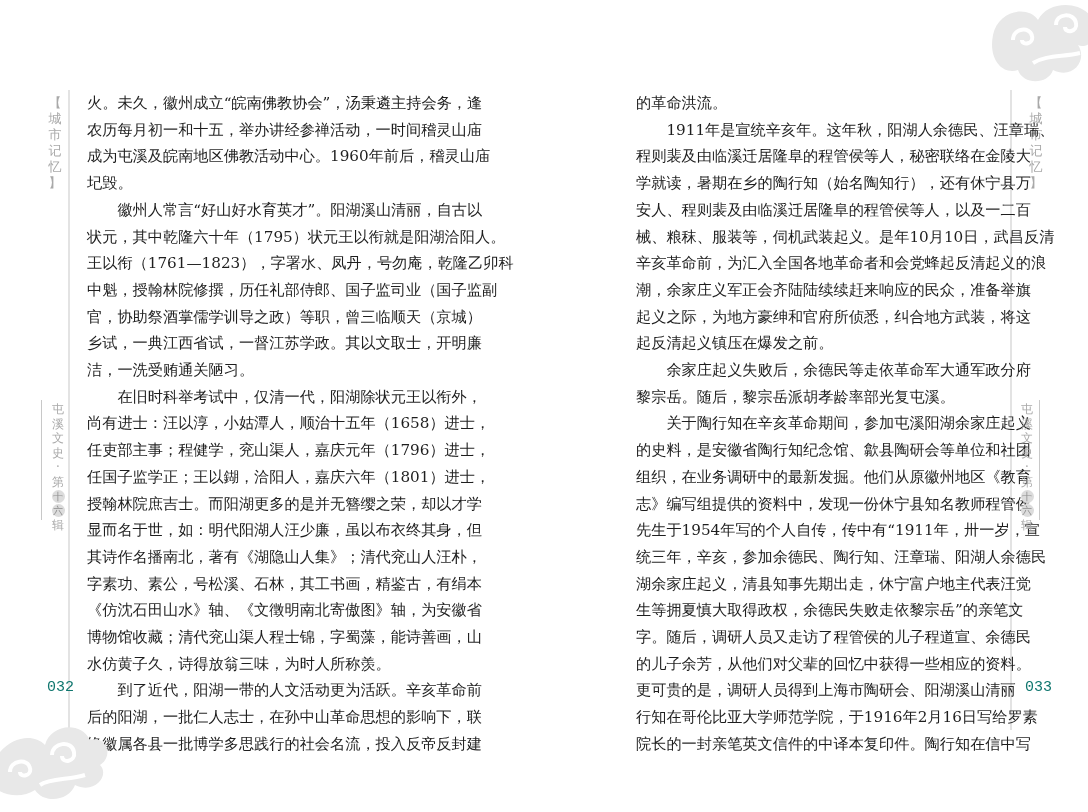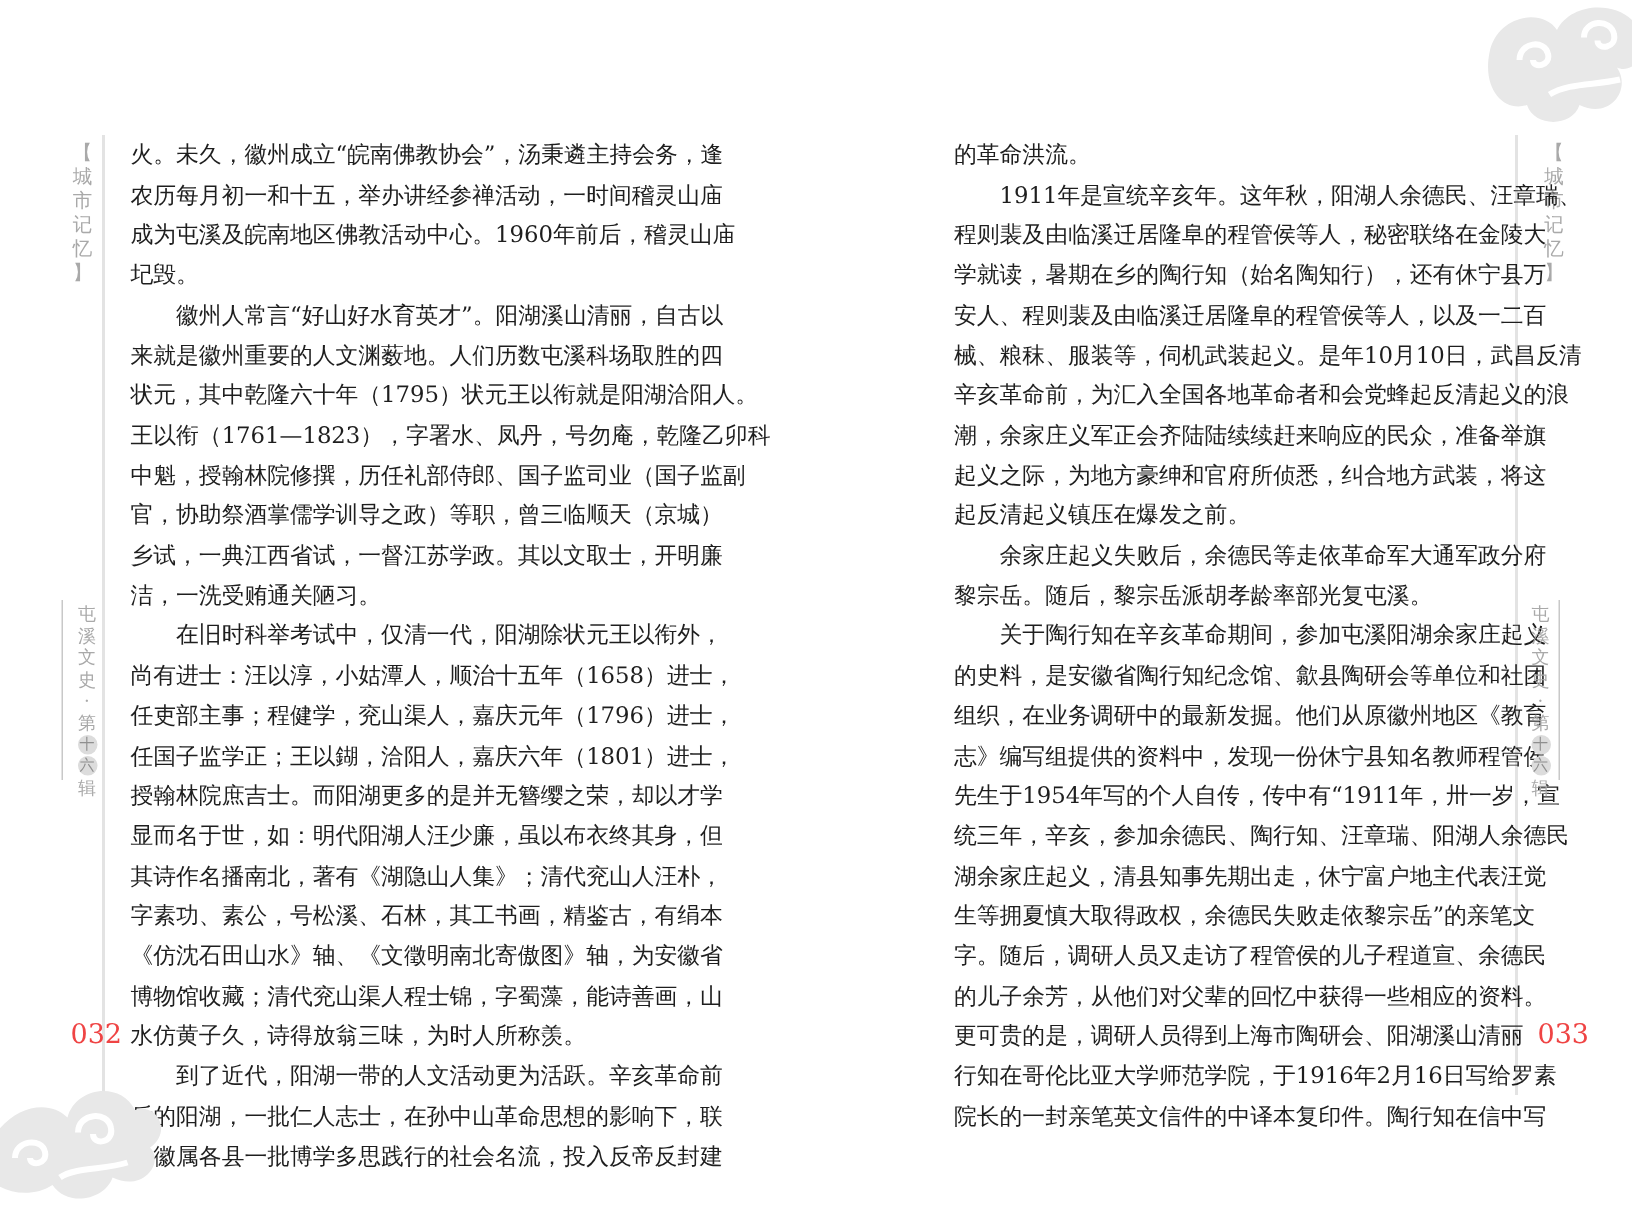--- a/index.html
+++ b/index.html
@@ -32,21 +32,21 @@
   }
   .series-tag span { display: block; }
   .series-tag .circ {
     width: 13px; height: 13px; border-radius: 50%; background: #dcdcdc;
     color: #8f8f8f; line-height: 13px; margin: 1px auto; font-size: 10px;
   }
   .page-left .series-tag { left: 50px; top: 402px; }
   .series-line { position: absolute; width: 1px; background: #c8c8c8; top: 400px; height: 120px; }
   .page-left .series-line { left: 41px; }
 
-  .page-number { position: absolute; font-size: 18px; color: #ef4444; top: 679px; }
+  .page-number { position: absolute; font-size: 15px; color: #0f766e; top: 679px; font-family: Liberation Mono, monospace; }
   .page-left .page-number { left: 47px; }
   .page-right .page-number { left: 481px; }
 
   .text-block {
     position: absolute; top: 90px; width: 378px;
     font-size: 15.2px; line-height: 26.7px; text-align: justify;
   }
   .page-left .text-block { left: 87px; }
   .page-right .text-block { left: 92px; width: 374px; }
   .text-block .line { display: block; white-space: nowrap; text-align-last: justify; text-align: justify; }
@@ -80,21 +80,20 @@
       <span class="circ">六</span>
       <span>辑</span>
     </div>
   <div class="page-number">032</div>
   <div class="text-block" id="left-text">
       <span class="line">火。未久，徽州成立“皖南佛教协会”，汤秉遴主持会务，逢</span>
       <span class="line">农历每月初一和十五，举办讲经参禅活动，一时间稽灵山庙</span>
       <span class="line">成为屯溪及皖南地区佛教活动中心。1960年前后，稽灵山庙</span>
       <span class="line last">圮毁。</span>
       <span class="line indent">徽州人常言“好山好水育英才”。阳湖溪山清丽，自古以</span>
-      <span class="line">来就是徽州重要的人文渊薮地。人们历数屯溪科场取胜的四</span>
       <span class="line">状元，其中乾隆六十年（1795）状元王以衔就是阳湖洽阳人。</span>
       <span class="line">王以衔（1761—1823），字署水、凤丹，号勿庵，乾隆乙卯科</span>
       <span class="line">中魁，授翰林院修撰，历任礼部侍郎、国子监司业（国子监副</span>
       <span class="line">官，协助祭酒掌儒学训导之政）等职，曾三临顺天（京城）</span>
       <span class="line">乡试，一典江西省试，一督江苏学政。其以文取士，开明廉</span>
       <span class="line last">洁，一洗受贿通关陋习。</span>
       <span class="line indent">在旧时科举考试中，仅清一代，阳湖除状元王以衔外，</span>
       <span class="line">尚有进士：汪以淳，小姑潭人，顺治十五年（1658）进士，</span>
       <span class="line">任吏部主事；程健学，兖山渠人，嘉庆元年（1796）进士，</span>
       <span class="line">任国子监学正；王以鍸，洽阳人，嘉庆六年（1801）进士，</span>

